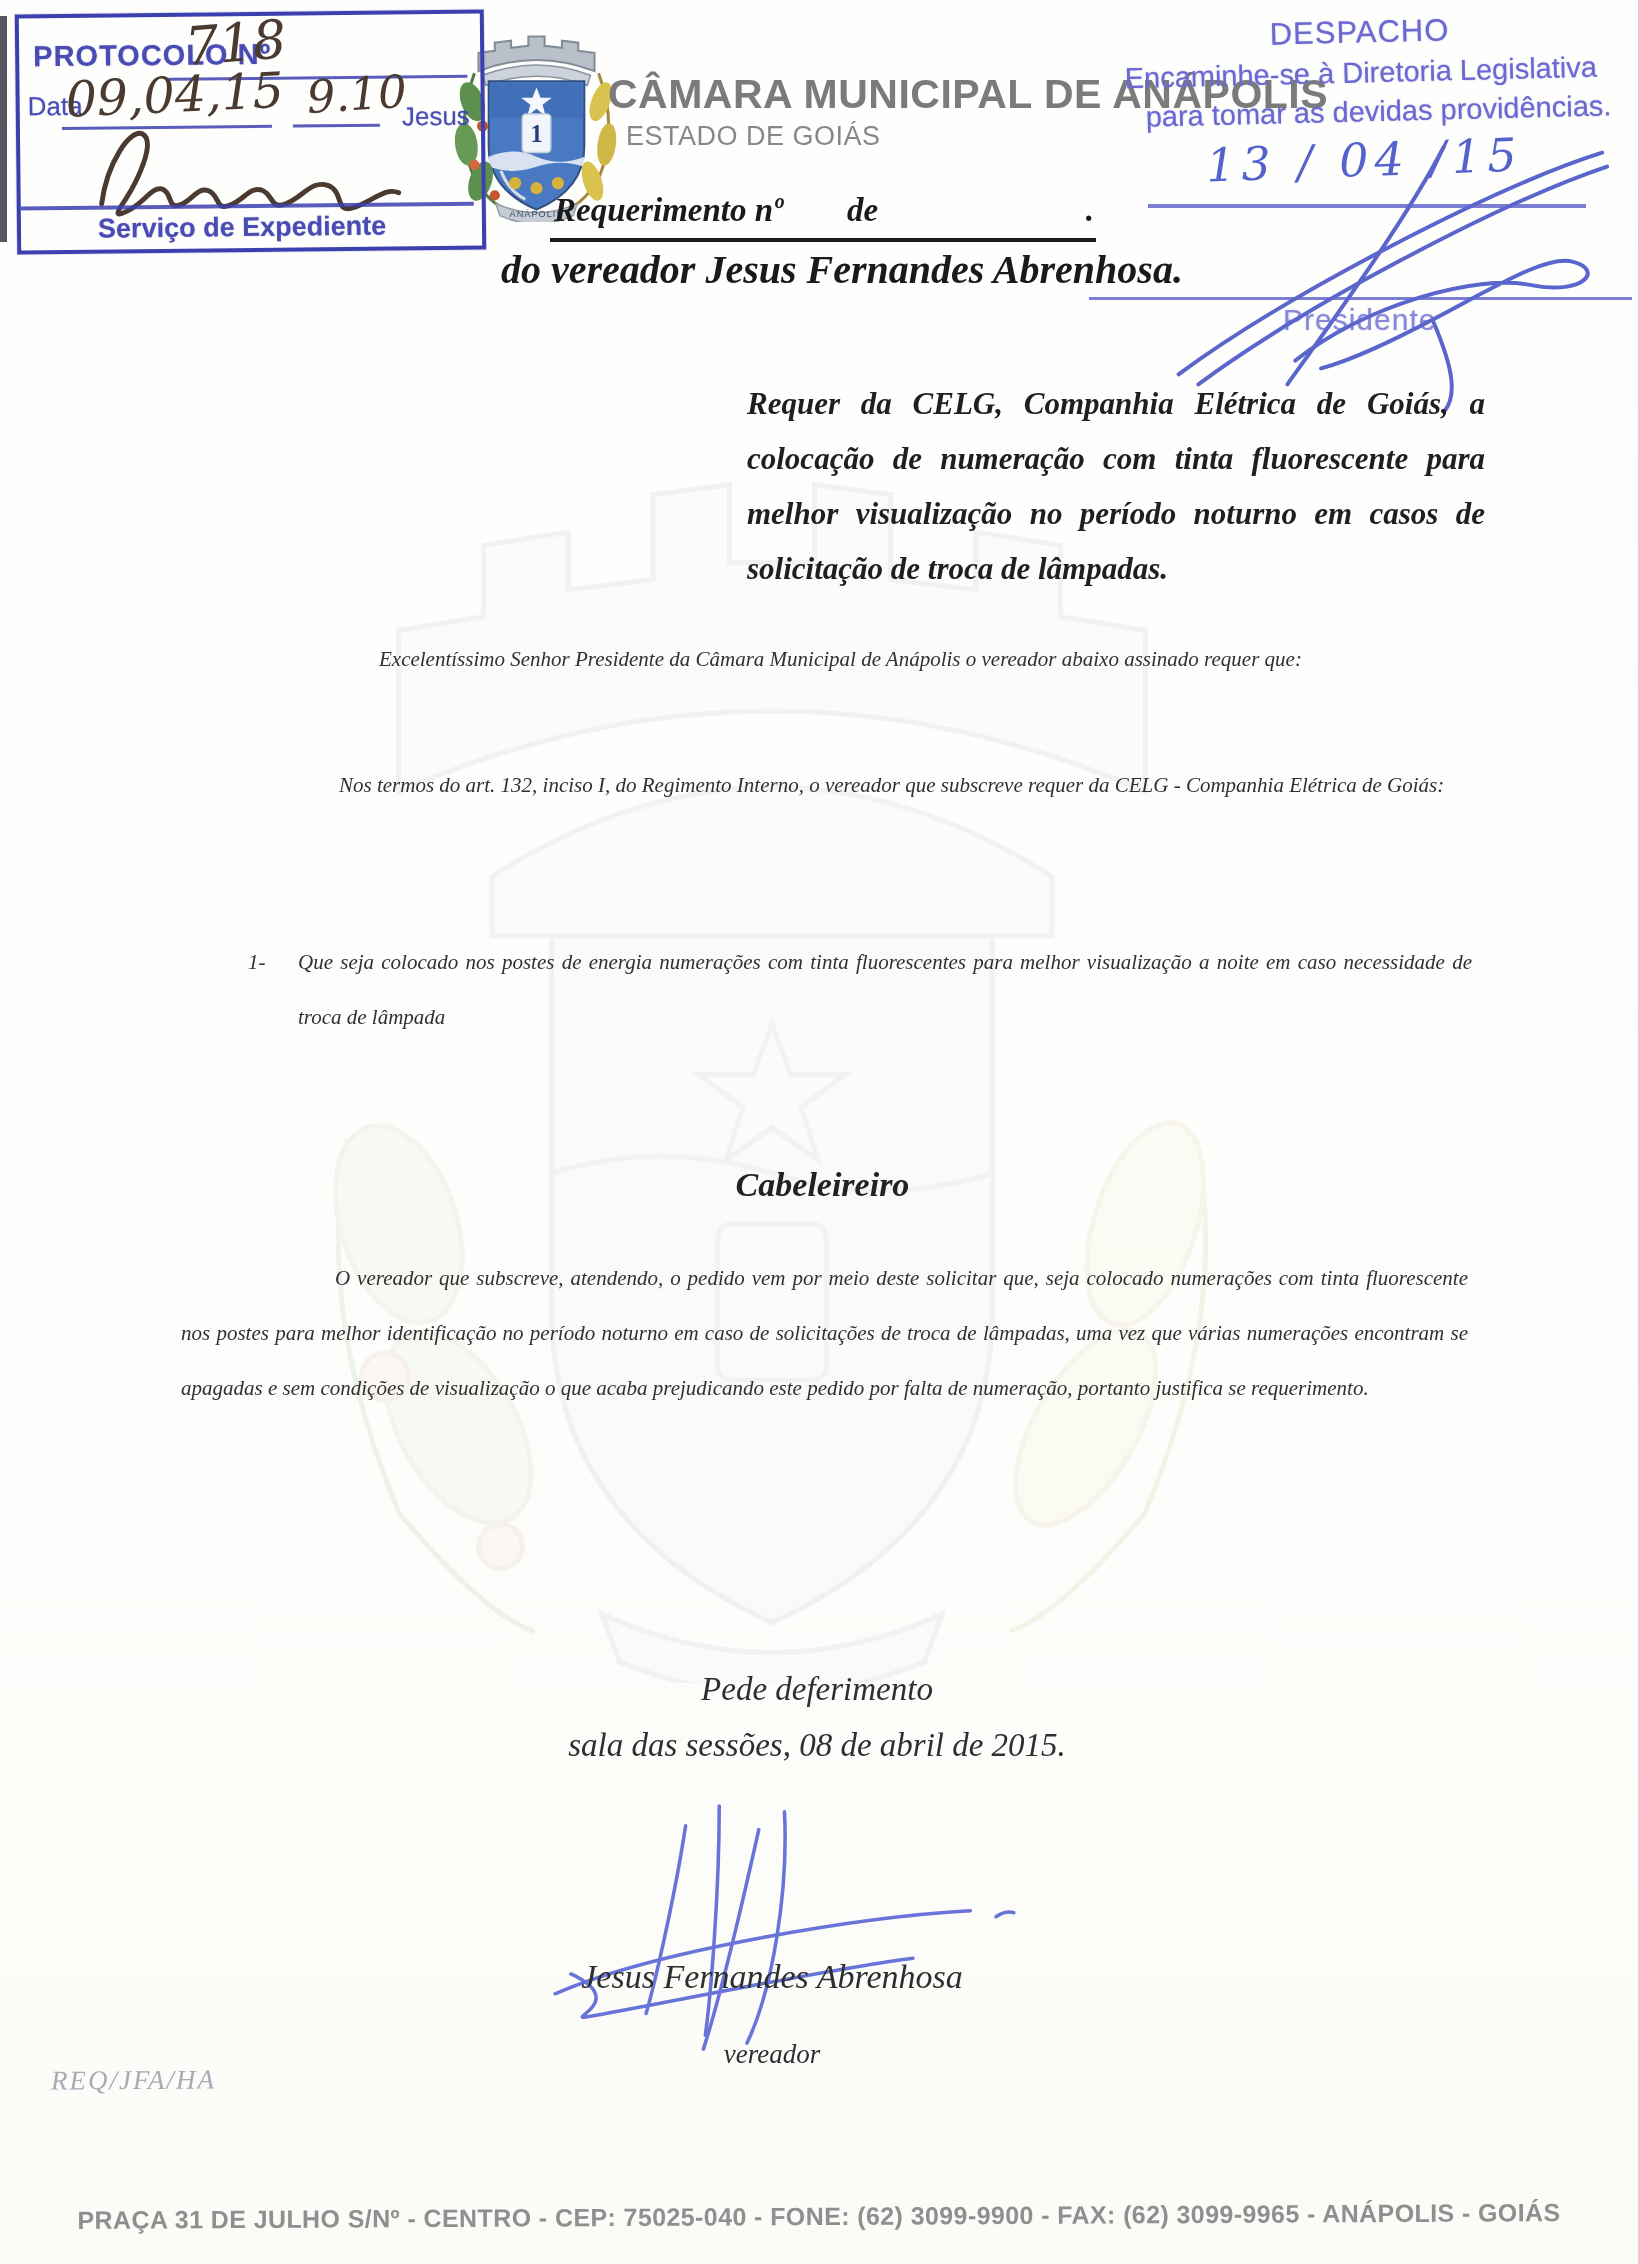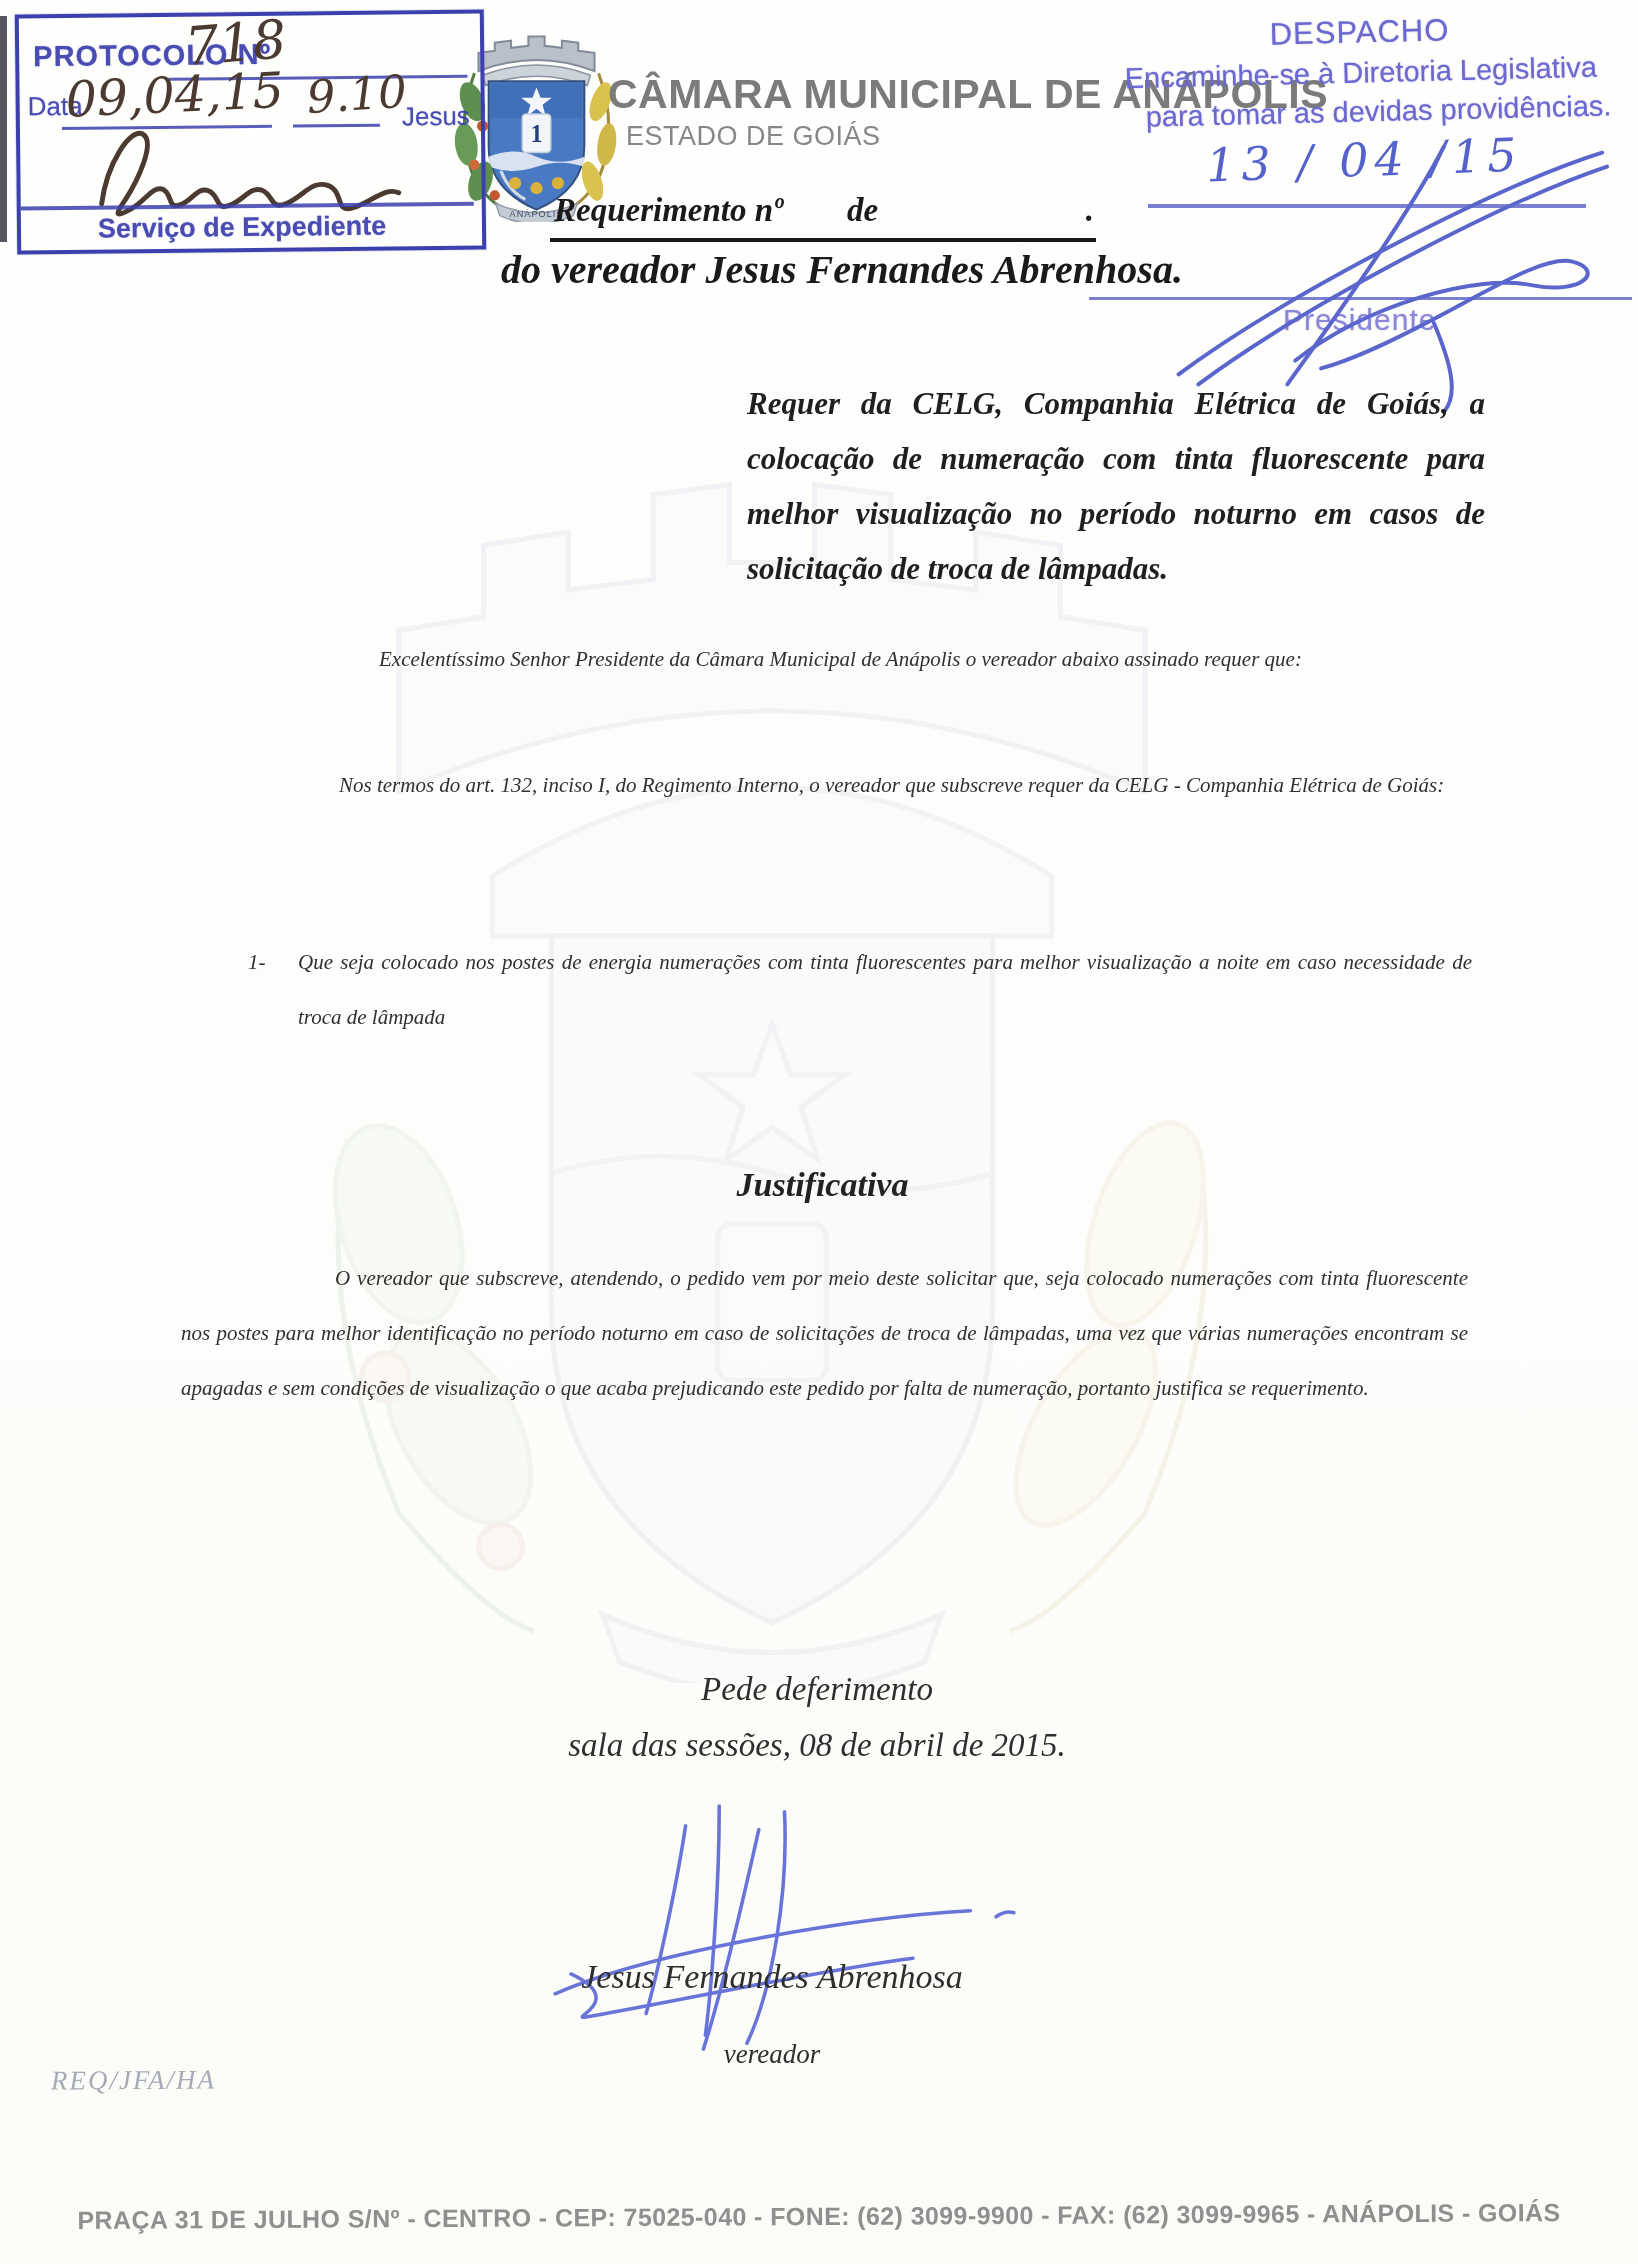--- a/index.html
+++ b/index.html
@@ -160,21 +160,21 @@
 
   <div class="abs body-par" style="left:181px; top:632px; width:1283px; text-indent:198px;">Excelentíssimo Senhor Presidente da Câmara Municipal de Anápolis o vereador abaixo assinado requer que:</div>
 
   <div class="abs body-par" style="left:181px; top:758px; width:1283px; text-indent:158px;">Nos termos do art. 132, inciso I, do Regimento Interno, o vereador que subscreve requer da CELG -  Companhia Elétrica de Goiás:</div>
 
   <div class="abs" style="left:248px; top:935px; width:1224px;">
     <span class="abs body-par" style="left:0; top:0;">1-</span>
     <div class="body-par" style="margin-left:50px;">Que seja colocado nos postes de energia numerações com tinta fluorescentes para melhor visualização a noite em caso necessidade de troca de lâmpada</div>
   </div>
 
-  <div class="abs" style="left:181px; top:1166px; width:1283px; text-align:center; font-weight:bold; font-style:italic; font-size:34px; color:#222;">Justificativa</div>
+  <div class="abs" style="left:181px; top:1166px; width:1283px; text-align:center; font-weight:bold; font-style:italic; font-size:34px; color:#222;">Cabeleireiro</div>
 
   <div class="abs body-par" style="left:181px; top:1251px; width:1287px; text-indent:154px;">O vereador que subscreve, atendendo, o pedido vem por meio deste solicitar que, seja colocado numerações com tinta fluorescente nos postes para melhor identificação no período noturno em caso de solicitações de troca de lâmpadas, uma vez que várias numerações encontram se apagadas e sem condições de visualização o que acaba prejudicando este pedido por falta de numeração, portanto justifica se requerimento.</div>
 
   <div class="abs center-it" style="left:297px; top:1671px; width:1040px;">Pede deferimento</div>
   <div class="abs center-it" style="left:297px; top:1727px; width:1040px;">sala das sessões, 08 de abril de 2015.</div>
 
   <svg class="abs" style="left:535px; top:1800px;" width="495" height="259" viewBox="0 0 500 262">
     <g fill="none" stroke="#6874d8" stroke-width="3.6" stroke-linecap="round">
       <path d="M152,26 C142,92 122,182 112,216"></path>
       <path d="M186,6 C186,92 178,192 172,238"></path>

